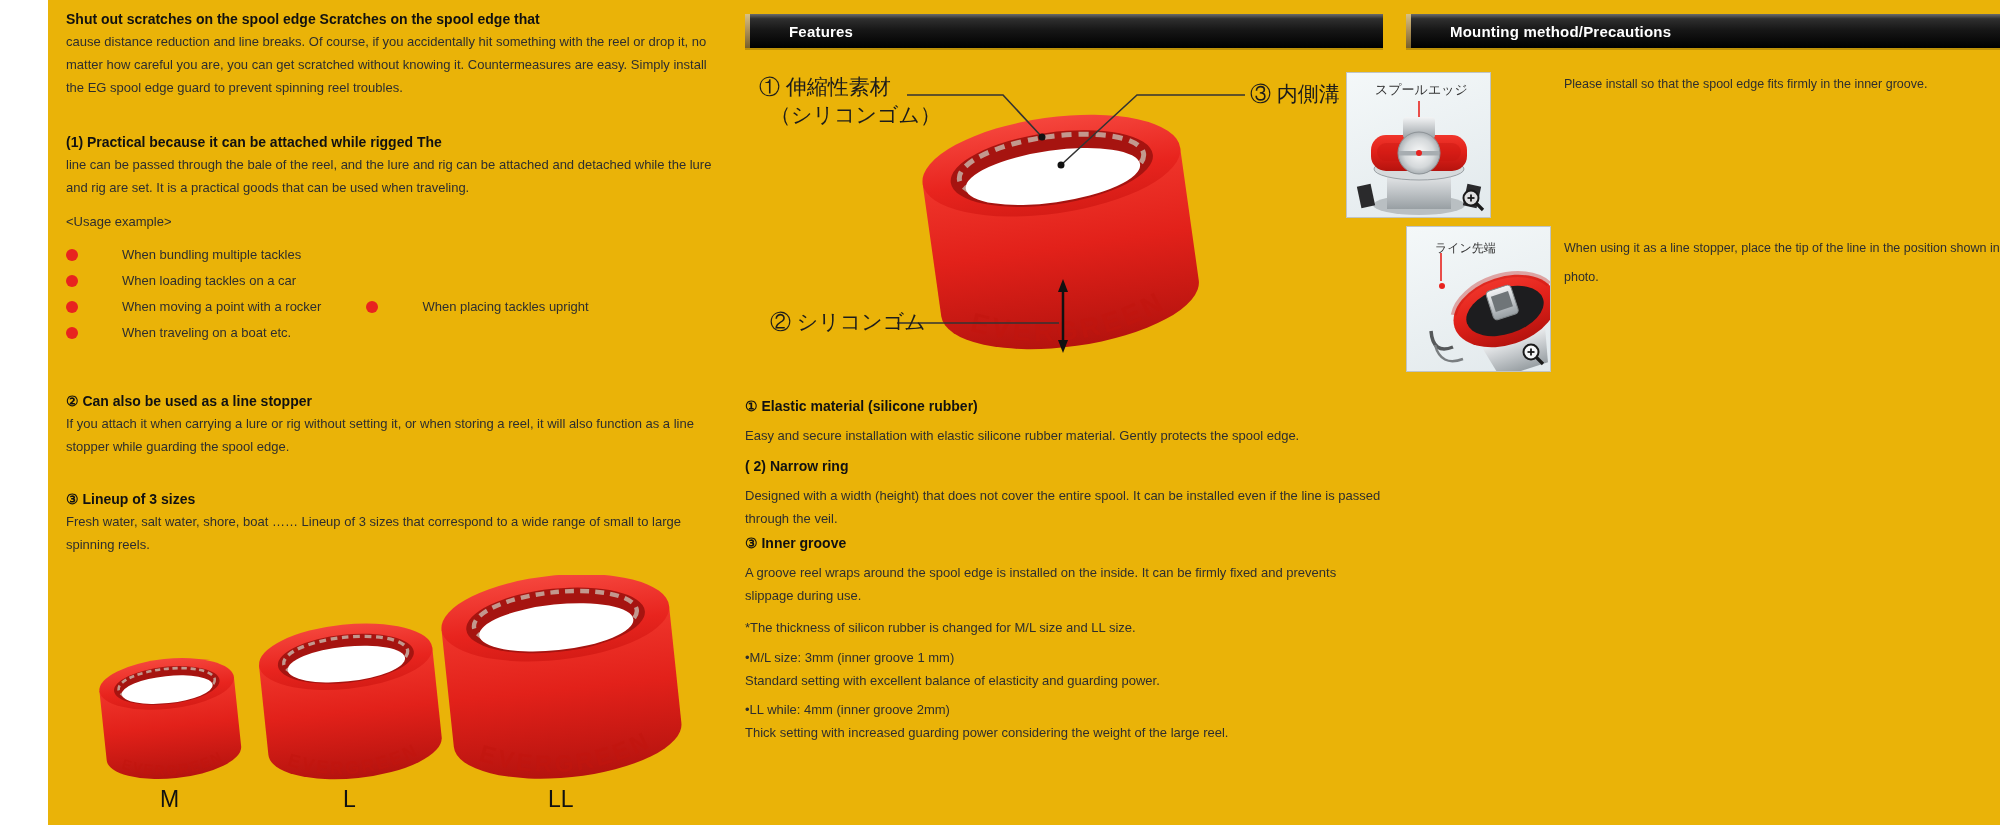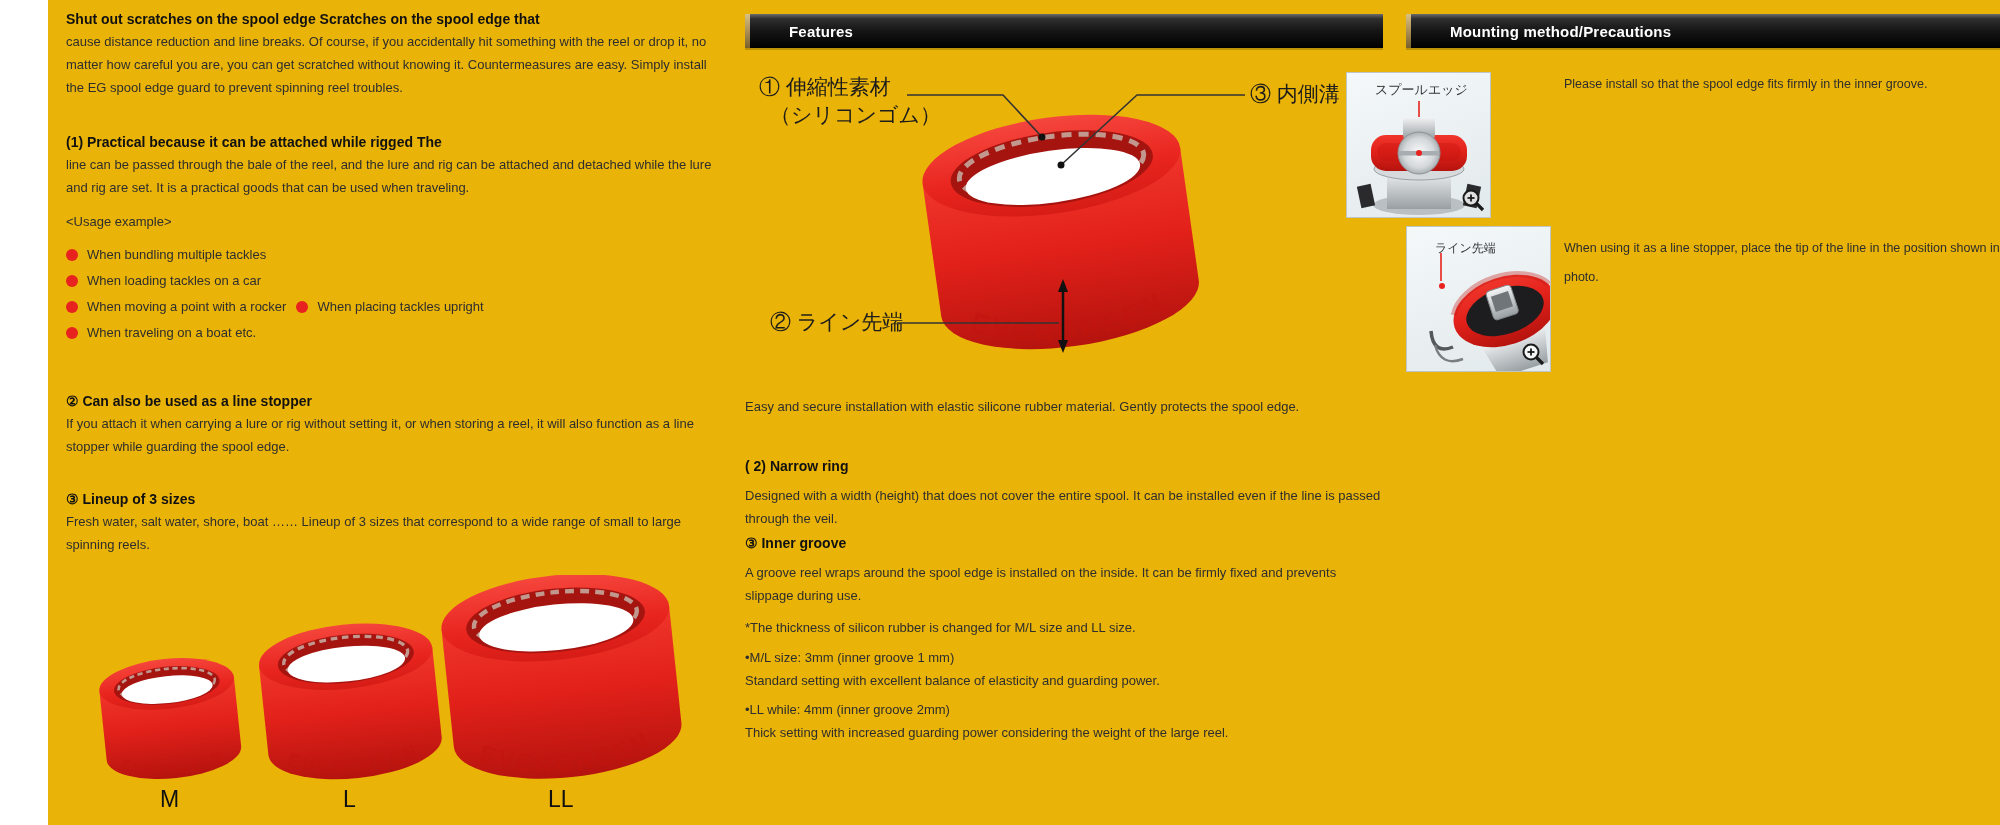--- a/index.html
+++ b/index.html
@@ -25,21 +25,21 @@
   .bar .gold {
     position:absolute; left:0; top:0; width:5px; height:100%;
     background:linear-gradient(180deg,#d8c186 0%,#b1945a 45%,#77602c 100%);
   }
   .bar .bar-label {
     color:#fff; font-size:15px; font-weight:bold; padding-left:44px; letter-spacing:0.2px;
   }
 
   
   .col-left-block { width:650px; left:18px; }
-  .usage-row { display:flex; align-items:center; height:25px; margin-top:1px; }
+  .usage-row { display:flex; align-items:center; height:25px; margin-top:1px;gap:35px; }
   .dot {
     width:12px; height:12px; border-radius:50%; background:#e8231f; flex:0 0 12px; margin-right:9px;
   }
   .dot.inline2 { margin-left:10px; }
   .size-label { position:absolute; font-size:23px; color:#111; font-weight:500; }
 
   
   .callout { position:absolute; font-size:21px; color:#1c1c1c; line-height:28px; font-weight:500; }
   .callout .ind { margin-left:11px; }
 
@@ -161,24 +161,25 @@
       <path d="M 152,268 L 314,268" fill="none" stroke="#333" stroke-width="1.6"></path>
       <line x1="318" y1="236" x2="318" y2="286" stroke="#111" stroke-width="2.5"></line>
       <polygon points="318,224 313,237 323,237" fill="#111"></polygon>
       <polygon points="318,298 313,285 323,285" fill="#111"></polygon>
     </svg>
     <div class="callout" style="left:14px; top:18px;">
       <div>① 伸縮性素材</div>
       <div class="ind">（シリコンゴム）</div>
     </div>
     <div class="callout" style="left:505px; top:25px;">③ 内側溝</div>
-    <div class="callout" style="left:25px; top:253px;">② ライン先端</div>
+    <div class="callout" style="left:25px; top:253px;">② シリコンゴム</div>
   </div>
 
   <div class="abs" style="left:697px; top:395px; width:643px;">
+    <div class="h-bold" style="margin-bottom:7px;">① Elastic material (silicone rubber)</div>
     <div class="body-txt">Easy and secure installation with elastic silicone rubber material. Gently protects the spool edge.</div>
   </div>
   <div class="abs" style="left:697px; top:455px; width:643px;">
     <div class="h-bold" style="margin-bottom:7px;">( 2) Narrow ring</div>
     <div class="body-txt">Designed with a width (height) that does not cover the entire spool. It can be installed even if the line is passed through the veil.</div>
   </div>
   <div class="abs" style="left:697px; top:532px; width:643px;">
     <div class="h-bold" style="margin-bottom:7px;">③ Inner groove</div>
     <div class="body-txt">A groove reel wraps around the spool edge is installed on the inside. It can be firmly fixed and prevents slippage during use.</div>
   </div>

